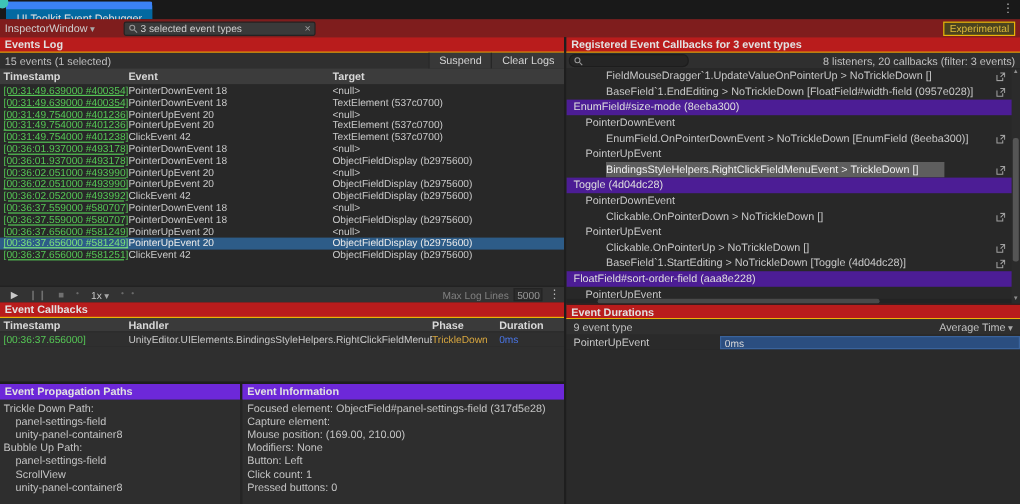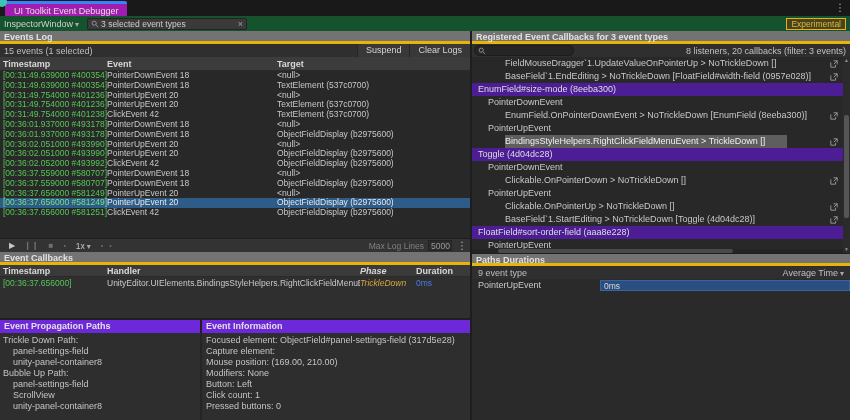--- a/index.html
+++ b/index.html
@@ -9,33 +9,33 @@
     font-family:"Liberation Sans", sans-serif;
     color:#c8c8c8;
     position:relative;
     font-size:9px;
   }
   .abs { position:absolute; }
 
   
   #tabstrip { left:0; top:0; width:850px; height:16px; background:#191919; }
   .tab {
-    position:absolute; left:5px; top:1px; height:15px; background:#a21caf;
+    position:absolute; left:5px; top:1px; height:15px; background:#0369a1;
     color:#e0e0e0; font-size:9px; line-height:15px; padding:0 9px;
-    border-top:3px solid #3b82f6; border-radius:2px 2px 0 0; white-space:nowrap;
+    border-top:7px solid #3b82f6; border-radius:2px 2px 0 0; white-space:nowrap;
   }
   .record-dot {
     position:absolute; left:-3px; top:-3px; width:10px; height:10px;
     border-radius:50%; background:#3ec4b7;
   }
   .kebab { color:#b8b8b8; font-size:10px; line-height:14px; cursor:default; }
   #window-kebab { left:835px; top:1px; }
 
   
-  #toolbar { left:0; top:16px; width:850px; height:15px; background:#14532d; display:flex; align-items:center; }
+  #toolbar { left:0; top:16px; width:850px; height:15px; background:#7f1d1d; display:flex; align-items:center;gap:16px; }
   .picker { color:#cfcfcf; padding:0 4px 0 4px; white-space:nowrap; }
   .caret { font-size:8px; color:#a8a8a8; margin-left:2px; }
   .searchfield {
     display:flex; align-items:center; height:12px; background:#3a3a3a;
     border:1px solid #232323; border-radius:2px; padding:0 3px; color:#cfcfcf;
   }
   #top-search { width:160px; margin-left:4px; }
   .searchfield input {
     flex:1; background:transparent; border:none; outline:none;
     color:#cfcfcf; font-family:inherit; font-size:8.5px; padding:0 2px; min-width:0;
@@ -47,59 +47,59 @@
     margin-right:4px; height:12px; line-height:11px; padding:0 4px;
     color:#ddba3a; background:#4a431f; border:1px solid #eab308; font-size:8.5px; white-space:nowrap;
   }
 
   
   #left-panel  { left:0;  top:31px; width:470px; height:389px; }
   #vdivider    { left:470px; top:31px; width:2px; height:389px; background:#1e1e1e; }
   #right-panel { left:472px; top:31px; width:378px; height:389px; }
 
   .panel-header {
-    height:13px; background:#737373; border-bottom:3px solid #eab308;
+    height:13px; background:#b91c1c; border-bottom:1px solid #eab308;
     font-weight:bold; color:#e2e2e2; line-height:13px; padding-left:4px; font-size:9px; white-space:nowrap;
   }
   .subbar { height:13px; background:#2f2f2f; display:flex; align-items:center; }
   .subbar .status { padding-left:4px; color:#bfbfbf; white-space:nowrap; }
   .tbtn {
     height:13px; line-height:13px; padding:0 8px; color:#d5d5d5;
     background:#383838; border-left:1px solid #262626; white-space:nowrap; cursor:default;
   }
 
   
   .thead { height:14px; background:#3c3c3c; display:flex; align-items:center; font-weight:bold; color:#d8d8d8; border-bottom:1px solid #2a2a2a; }
   .c-ts { width:107px; padding-left:3px; flex:0 0 auto; overflow:hidden; white-space:nowrap; }
   .c-ev { width:170px; flex:0 0 auto; overflow:hidden; white-space:nowrap; }
   .c-tg { flex:1; overflow:hidden; white-space:nowrap; }
   #log-rows { height:167px; background:#282828; overflow:hidden; }
   .log-row { height:9.8px; line-height:9.8px; display:flex; font-size:8.5px; overflow:hidden; }
-  .log-row .ts { color:#55c755; }
+  .log-row .ts { color:#55c755;text-decoration:underline; }
   .log-row.selected { background:#2d5c88; color:#eaeaea; }
   .log-row.selected .ts { color:#7be37b; }
 
   
   .playbar { height:14px; background:#333333; border-top:1px solid #1e1e1e; display:flex; align-items:center; }
   .pb-ic { margin-left:9px; color:#c9c9c9; font-size:8px; line-height:12px; cursor:default; }
   .pb-dim { color:#707070; }
   .pb-dot { color:#6a6a6a; font-size:7px; margin-left:10px; }
   .speed { margin-left:10px; color:#c9c9c9; font-size:8.5px; cursor:default; }
   .maxlog-label { color:#808080; font-size:8.5px; margin-right:4px; white-space:nowrap; }
   .maxlog-field {
     width:24px; height:11px; background:#2b2b2b; border:1px solid #242424;
     color:#9a9a9a; font-size:8.5px; font-family:inherit; text-align:left; padding-left:2px; outline:none;
   }
   .playbar .kebab { margin:0 3px 0 5px; }
 
   
   .cb-thead { height:12px; background:#3a3a3a; display:flex; align-items:center; font-weight:bold; color:#d8d8d8; border-bottom:1px solid #2a2a2a; }
   .cb-ts { width:107px; padding-left:3px; flex:0 0 auto; white-space:nowrap; }
   .cb-h  { width:253px; flex:0 0 auto; overflow:hidden; white-space:nowrap; }
-  .cb-p  { width:56px;  flex:0 0 auto; overflow:hidden; white-space:nowrap;font-style:italic; }
+  .cb-p  { width:56px;  flex:0 0 auto; overflow:hidden; white-space:nowrap; }
   .cb-d  { flex:1; overflow:hidden; white-space:nowrap; }
   .cb-row { height:12px; line-height:12px; display:flex; font-size:8.5px; background:#2f2f2f; }
   .cb-row .cb-ts { color:#55c755; }
   .cb-row .cb-p  { color:#d7a63f; }
   .cb-row .cb-d  { color:#4a76e8; }
   .cb-fill { height:29px; background:#2f2f2f; }
   .hgap { height:2px; background:#1e1e1e; }
 
   
   .bottom-headers { display:flex; height:13px; }
@@ -390,21 +390,21 @@
     <div class="hscroll">
         <div class="hthumb"></div>
       </div>
     <div class="vscroll">
       <div class="varrow" style="top:0;">▲</div>
       <div class="vthumb"></div>
       <div class="varrow" style="bottom:0;">▼</div>
     </div>
   </div>
 
-  <div class="panel-header" style="border-top:1px solid #1e1e1e;">Paths Durations</div>
+  <div class="panel-header" style="border-top:1px solid #1e1e1e;">Event Durations</div>
 
   <div class="subbar">
     <span class="status">9 event type</span>
     <span class="dur-sort">
       <span>Average Time</span><span class="caret">▾</span>
     </span>
   </div>
 
   <div class="dur-row">
     <span class="dur-name">PointerUpEvent</span>

